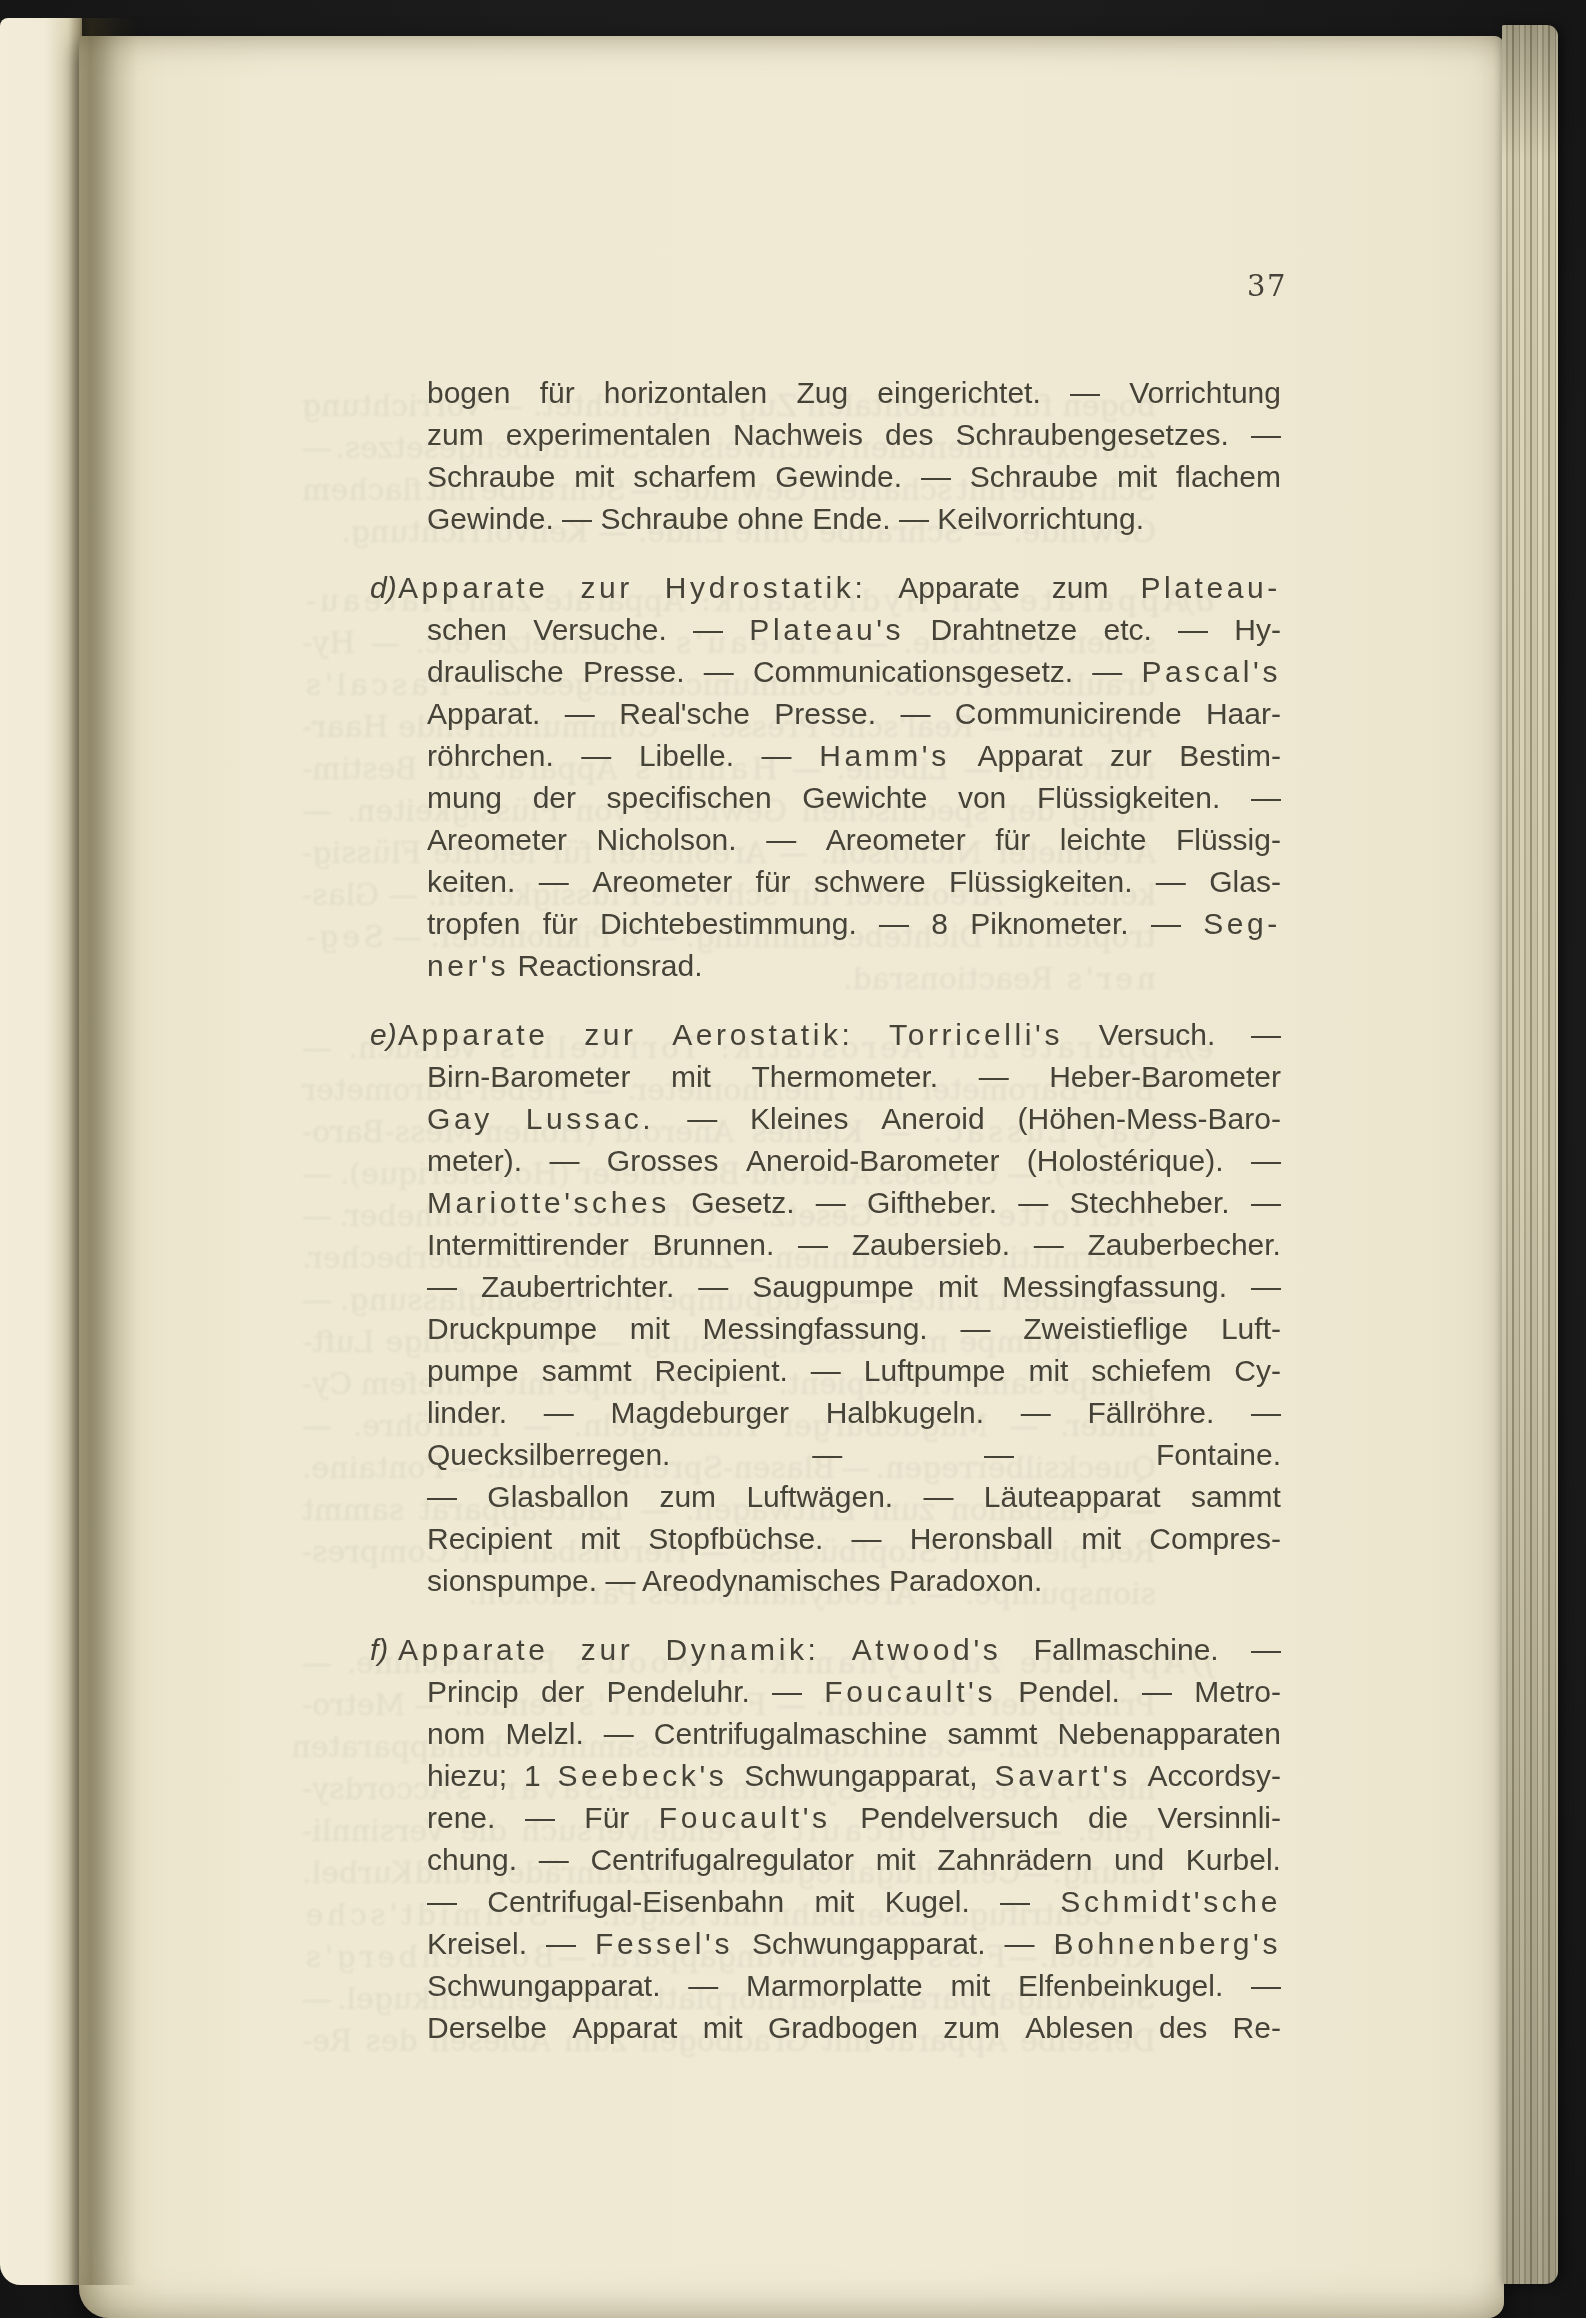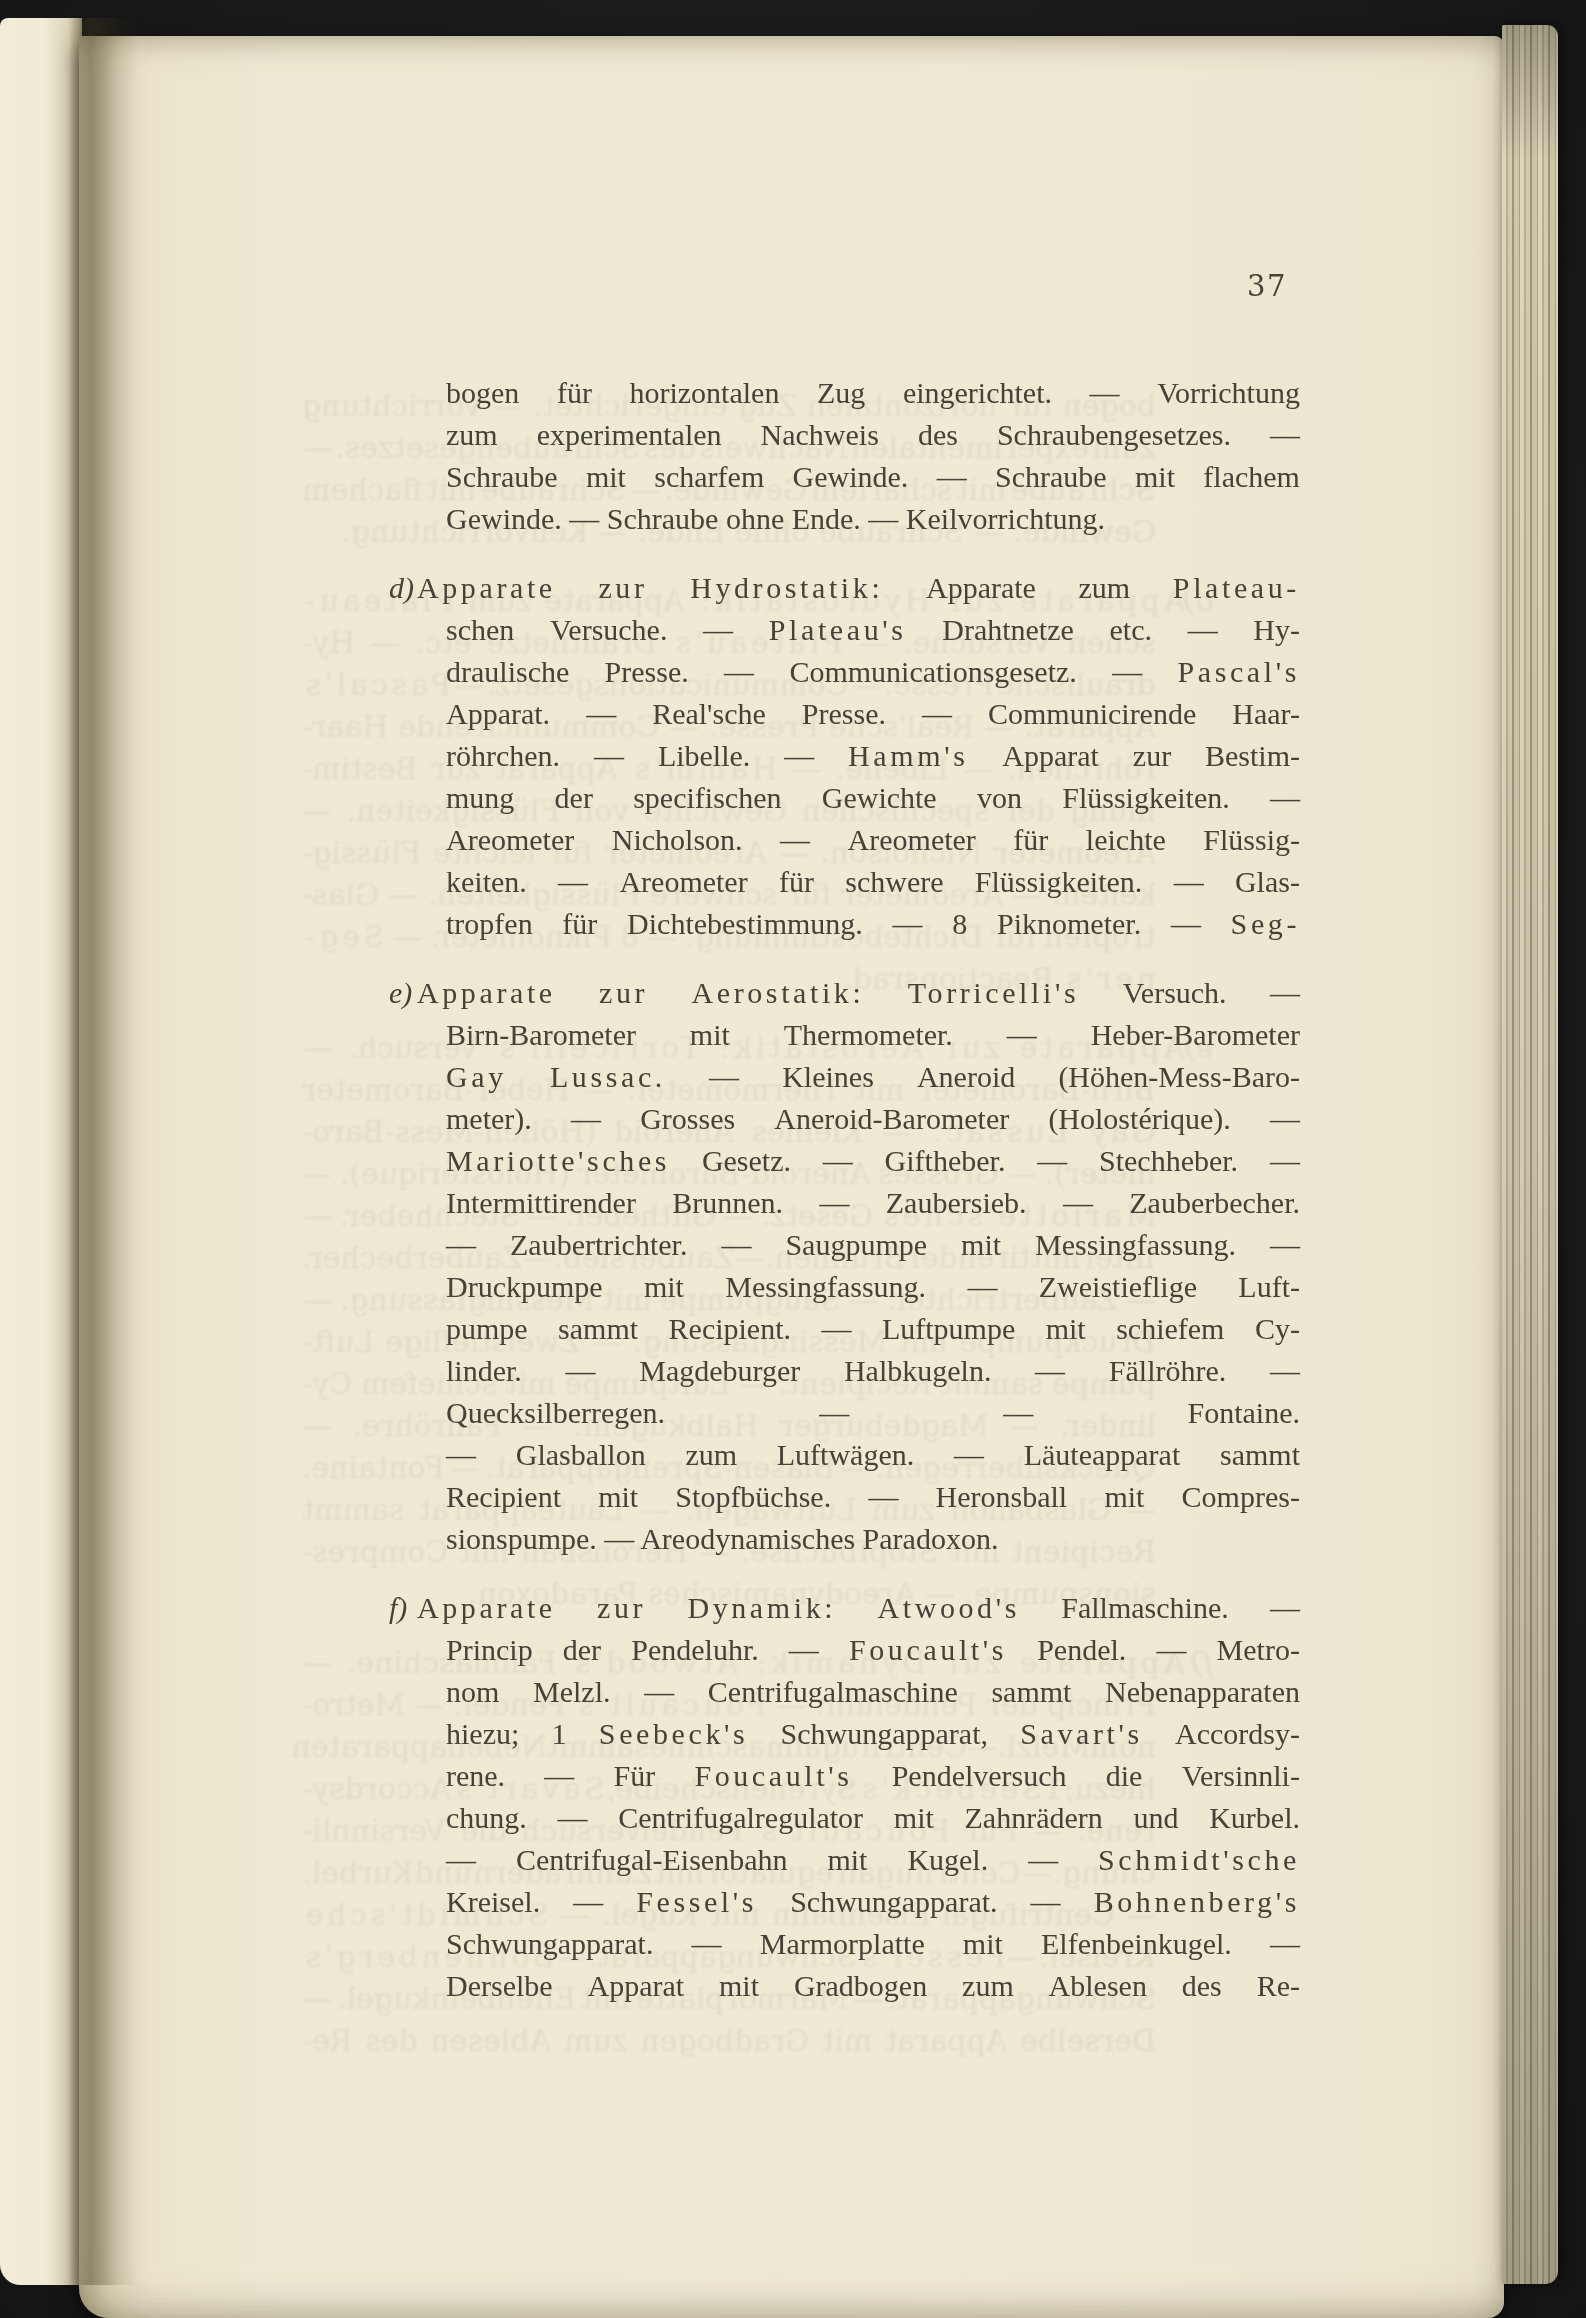--- a/index.html
+++ b/index.html
@@ -25,22 +25,22 @@
     background:linear-gradient(90deg,rgba(70,60,32,0) 0%,rgba(70,60,32,.38) 30%,rgba(70,60,32,.30) 48%,rgba(70,60,32,.12) 72%,rgba(70,60,32,0) 100%);}
   
   .page-edges{position:absolute;left:1502px;top:25.4px;width:56px;height:2259px;
     border-radius:1.6px 11px 12.7px 3.2px;
     background:
       linear-gradient(180deg,rgba(40,36,20,.30) 0%,rgba(40,36,20,0) 6%,rgba(40,36,20,.05) 50%,rgba(40,36,20,.28) 99%),
       repeating-linear-gradient(90deg,#ddd6bb 0 4px,#b6ae92 4px 6.3px,#d2cbb0 6.3px 10.3px,#9d9479 10.3px 12px,#cdc6ab 12px 16.7px,#aaa287 16.7px 18px),
       #c9c2a7;
     box-shadow:3.2px 0 11px rgba(0,0,0,.5);}
   
-  .text-block{position:absolute;left:367px;top:336px;width:854px;
-    font-family:Liberation Serif, serif;font-size:30px;line-height:42px;color:var(--ink,#454238);}
+  .text-block{position:absolute;left:348px;top:336px;width:854px;
+    font-family:Liberation Sans, sans-serif;font-size:30px;line-height:42px;color:var(--ink,#454238);}
   .para{position:relative;}
   .para + .para{margin-top:27px;}
   .plabel{position:absolute;left:-57px;top:0;font-style:italic;}
   .line{height:42px;}
   .line.just{display:flex;justify-content:space-between;}
   .line.first{margin-left:-29px;}
   .line.nojust{white-space:pre;}
   .sp{letter-spacing:.12em;}
   .pagenum{position:absolute;left:1168px;top:233px;font-family:"DejaVu Serif",serif;
     font-size:29px;color:#45423a;letter-spacing:1.6px;}
@@ -486,20 +486,21 @@
           <div class="line just">
             <span>tropfen</span>
             <span>für</span>
             <span>Dichtebestimmung.</span>
             <span>—</span>
             <span>8</span>
             <span>Piknometer.</span>
             <span>—</span>
             <span class="sp">Seg-</span>
           </div>
+          <div class="line nojust"><span class="sp">ner's</span><span> Reactionsrad.</span></div>
         </div>
         <div class="para">
           <span class="plabel">e)</span>
           <div class="line just first">
             <span class="sp">Apparate</span>
             <span class="sp">zur</span>
             <span class="sp">Aerostatik:</span>
             <span class="sp">Torricelli's</span>
             <span>Versuch.</span>
             <span>—</span>

